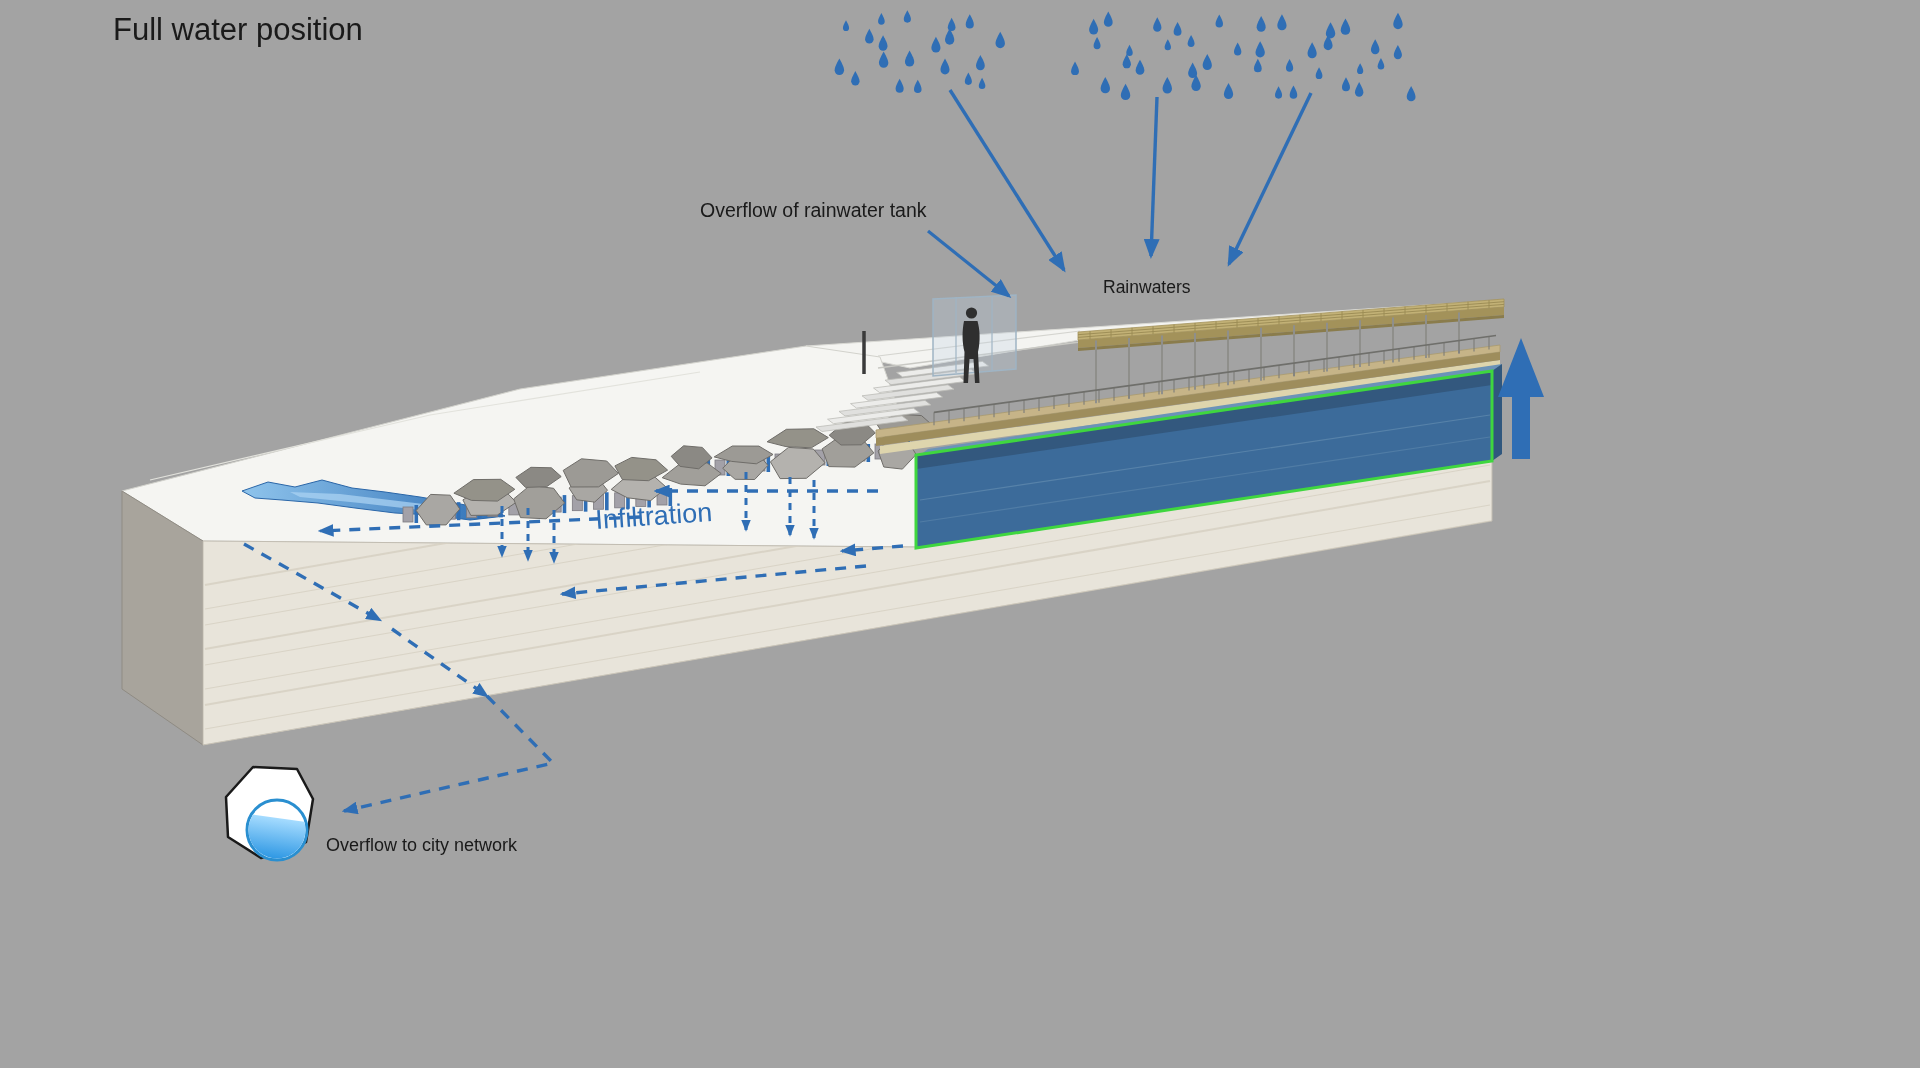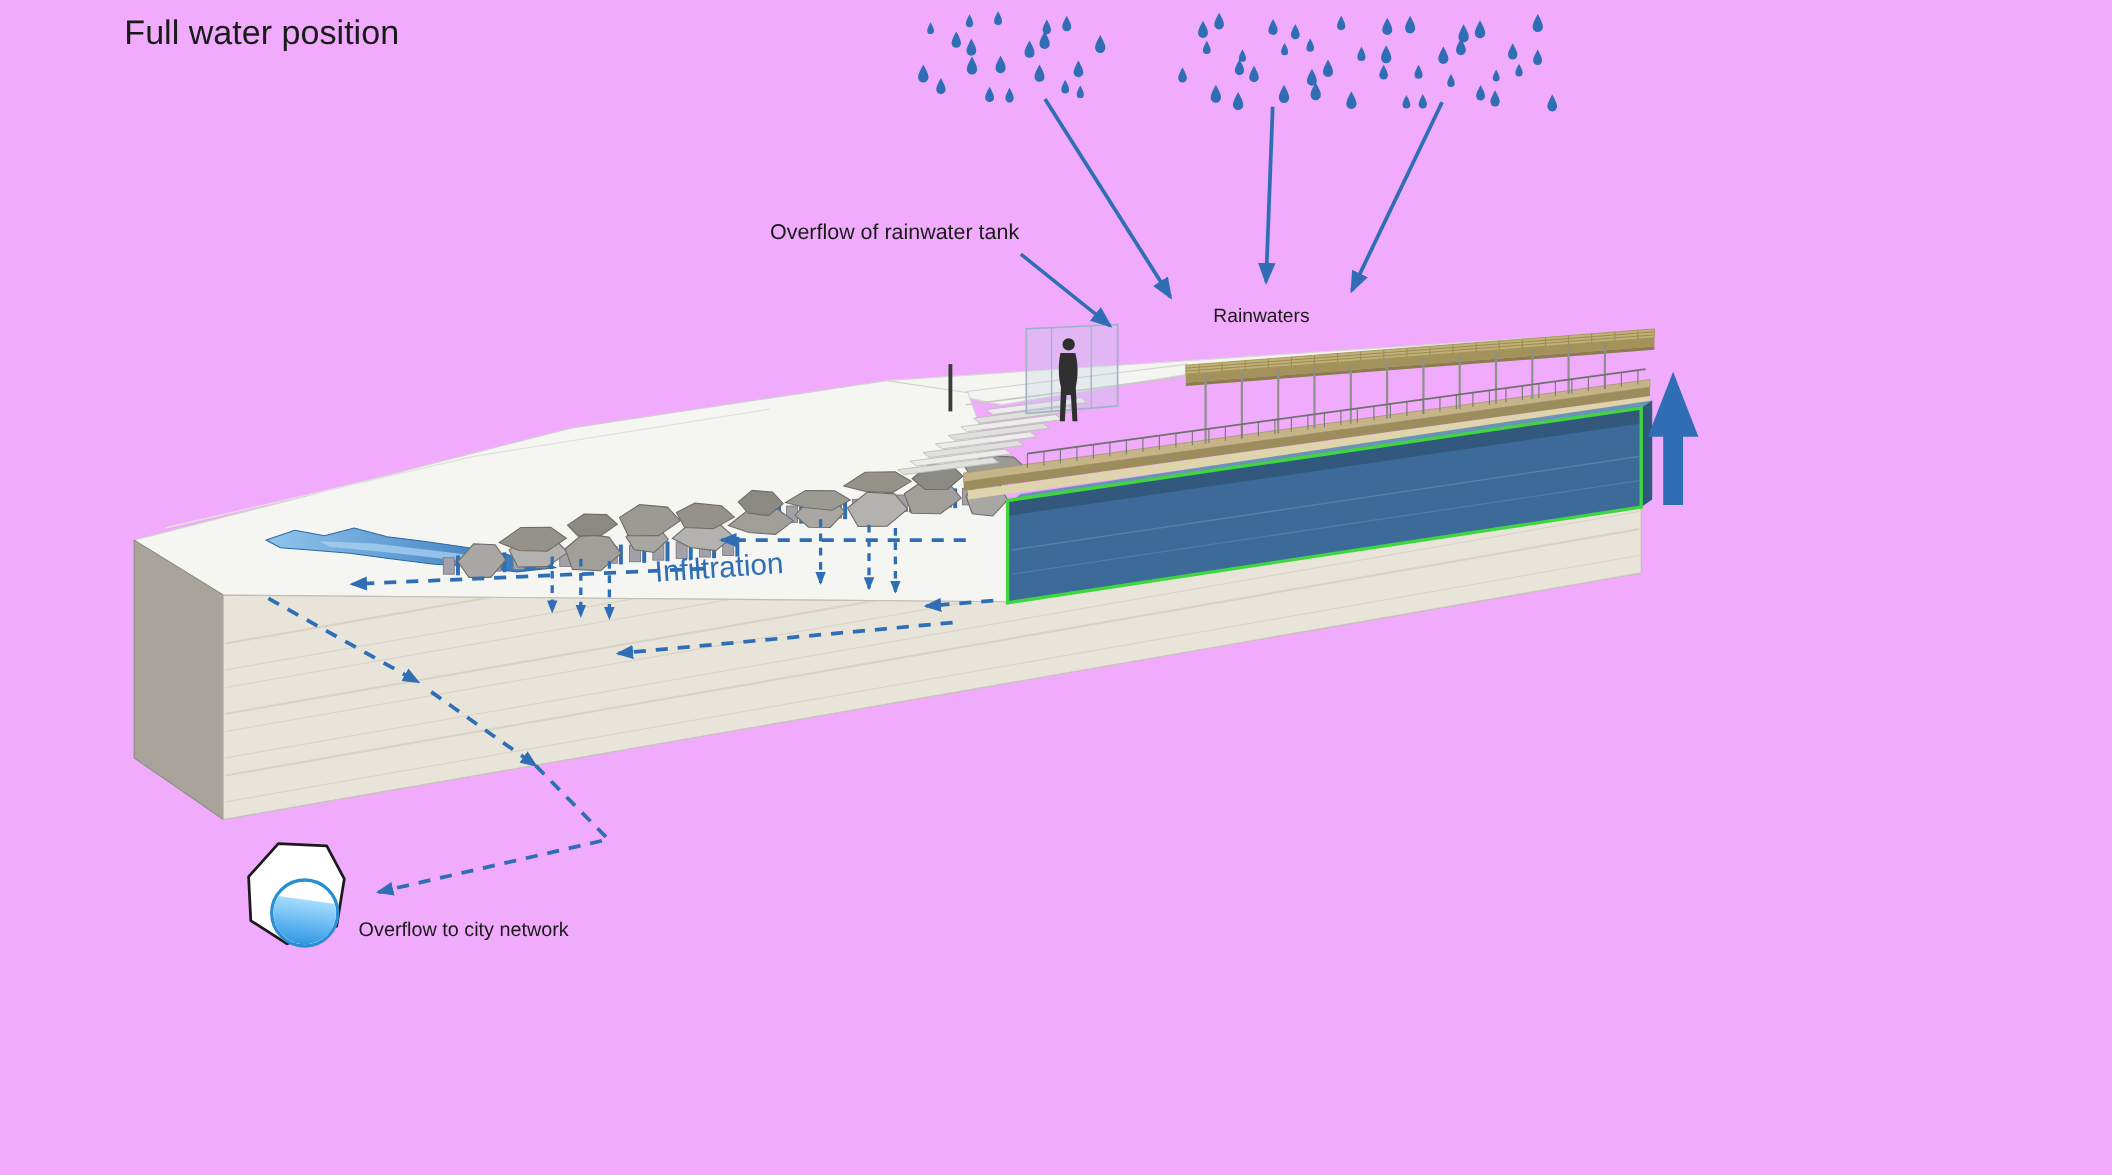--- a/index.html
+++ b/index.html
@@ -1,16 +1,16 @@
 <!DOCTYPE html>
 <html><head>
 <meta charset="utf-8">
 <style>
   html,body{margin:0;padding:0;background:#ffffff;}
-  .stage{position:relative;width:1920px;height:1068px;background:#f0abfc;overflow:hidden;
+  .stage{position:relative;width:1920px;height:1068px;background:#a3a3a3;overflow:hidden;
          font-family:"Liberation Sans",sans-serif;}
   svg{display:block;}
   svg text{font-family:"Liberation Sans",sans-serif;}
   .lbl{fill:#1a1a1a;}
   .lbl-blue{fill:#2f6eb5;}
 </style>
 </head>
 <body>
 
 <div class="stage">

